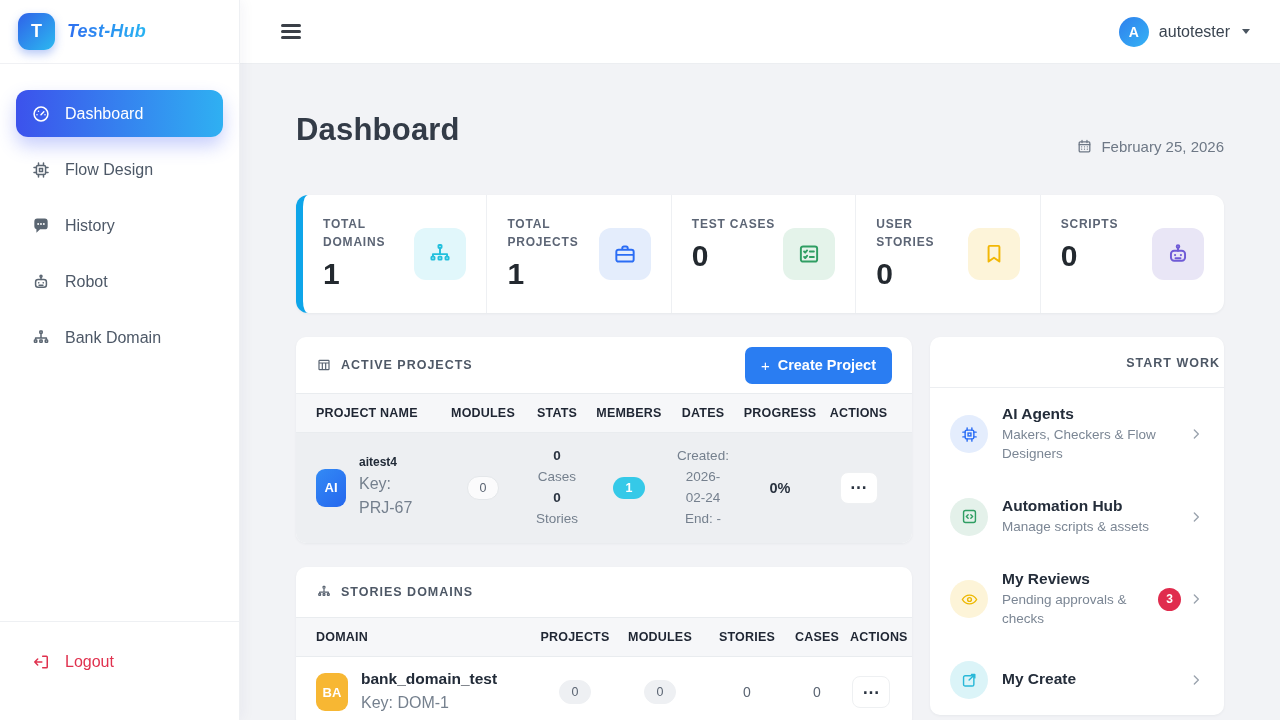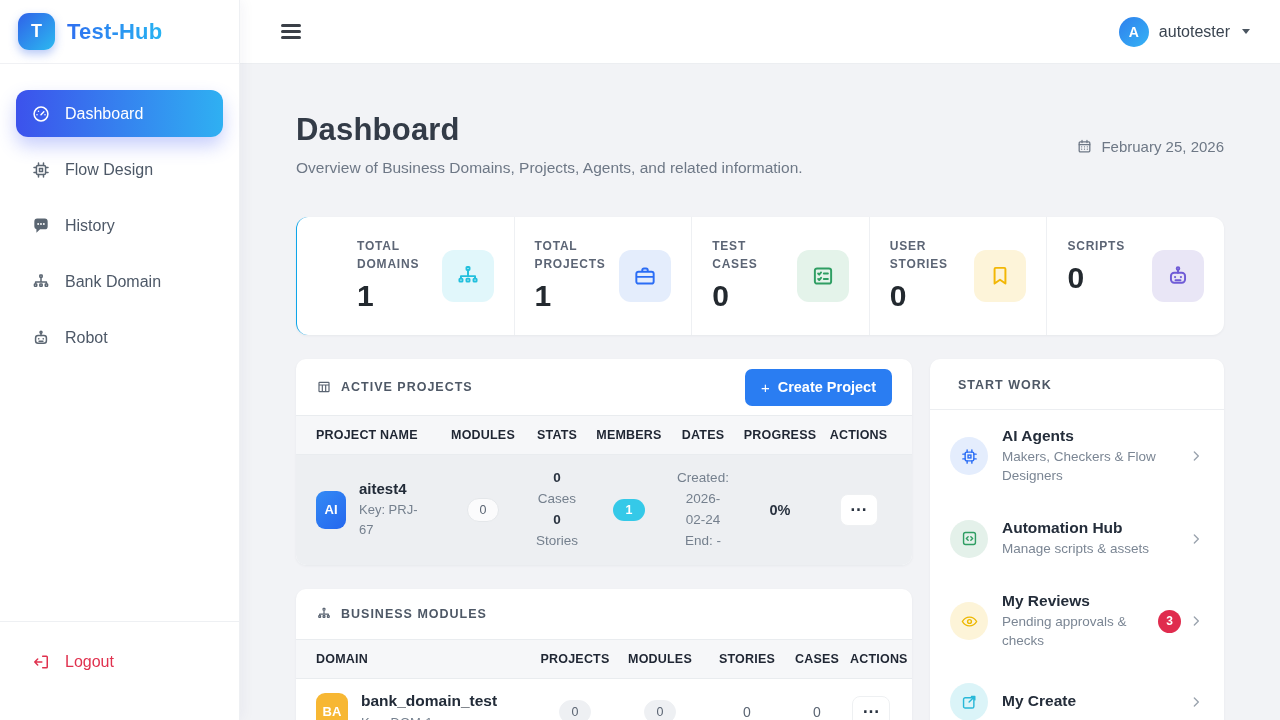--- a/index.html
+++ b/index.html
@@ -8,23 +8,23 @@
   .app { display:flex; width:1280px; height:720px; }
 
   
   .sidebar { width:240px; height:720px; background:#fff; border-right:1px solid #eef0f3;
     box-shadow:2px 0 14px rgba(30,40,90,.05); display:flex; flex-direction:column; z-index:5; }
   .logo-row { height:64px; display:flex; align-items:center; gap:12px; padding:0 18px;
     border-bottom:1px solid #f0f1f4; }
   .logo-badge { width:37px; height:37px; border-radius:11px; flex-shrink:0;
     background:linear-gradient(135deg,#2f62e9,#2cb9f0); color:#fff; font-weight:bold; font-size:18px;
     display:flex; align-items:center; justify-content:center; box-shadow:0 4px 10px rgba(47,98,233,.35); }
-  .wordmark { font-size:22px; font-weight:bold; letter-spacing:.2px;
+  .wordmark { font-size:18px; font-weight:bold; letter-spacing:.2px;
     background:linear-gradient(90deg,#2f6ff0,#27b3f2); -webkit-background-clip:text;
-    background-clip:text; -webkit-text-fill-color:transparent; color:transparent; }
+    background-clip:text; -webkit-text-fill-color:transparent; color:transparent;font-style:italic; }
   .nav { flex:1; padding:26px 16px 0; }
   .nav-item { height:47px; display:flex; align-items:center; gap:14px; padding:0 15px;
     border-radius:12px; margin-bottom:9px; color:#4d5867; font-size:16px; font-weight:500; cursor:pointer; }
   .nav-item .nicon { width:20px; height:20px; flex-shrink:0; color:#5b6672; display:flex; }
   .nav-item.active { background:linear-gradient(90deg,#3c52ec,#2fb0f2); color:#fff;
     box-shadow:0 9px 18px rgba(85,105,245,.32); }
   .nav-item.active .nicon { color:#fff; }
   .sidebar-bottom { border-top:1px solid #eef0f3; padding:18px 16px 36px; }
   .logout { display:flex; align-items:center; gap:14px; padding:0 15px; height:44px;
     color:#e0314e; font-size:16px; font-weight:500; cursor:pointer; }
@@ -45,22 +45,22 @@
 
   .content { flex:1; background:#f2f3f6; padding:48px 56px 0; overflow:hidden; }
 
   .page-head { display:flex; justify-content:space-between; align-items:flex-start; }
   .page-title { font-size:31px; font-weight:bold; color:#333b47; letter-spacing:.2px; }
   .page-sub { margin-top:11px; font-size:15.5px; color:#6e7886; }
   .date-chip { display:flex; align-items:center; gap:8px; color:#6e7886; font-size:15px; margin-top:26px; }
   .date-chip .nicon { width:17px; height:17px; display:flex; color:#6e7886; }
 
   
-  .stats-card { margin-top:40px; background:#fff; border-radius:12px; border-left:1px solid #0ea5e9;
-    box-shadow:0 1px 3px rgba(20,30,60,.05); display:flex; height:118px;padding-left:40px; }
+  .stats-card { margin-top:40px; background:#fff; border-radius:12px; border-left:7px solid #0ea5e9;
+    box-shadow:0 1px 3px rgba(20,30,60,.05); display:flex; height:118px; }
   .stat-cell { flex:1; padding:20px 20px; border-right:1px solid #eef0f3; display:flex;
     justify-content:space-between; gap:8px; }
   .stat-cell:last-child { border-right:none; }
   .stat-label { font-size:12px; font-weight:bold; color:#5c6575; letter-spacing:.8px;
     line-height:1.5; max-width:92px; }
   .stat-value { font-size:30px; font-weight:bold; color:#23292f; margin-top:6px; }
   .stat-iconbox { width:52px; height:52px; border-radius:12px; align-self:center; flex-shrink:0;
     display:flex; align-items:center; justify-content:center; }
   .stat-iconbox svg { width:26px; height:26px; }
   .ib-cyan { background:#e1f7fb; color:#22c0dd; }
@@ -94,37 +94,37 @@
   .trow { display:grid; padding:13px 20px; align-items:center; }
   .trow > div { text-align:center; }
   .trow > div:first-child { text-align:left; }
   .row-gray { background:#edeff2; }
 
   .proj-cell { display:flex; align-items:center; gap:13px; }
   .sq-avatar { width:30px; height:38px; border-radius:9px; color:#fff; font-size:13px; font-weight:bold;
     display:flex; align-items:center; justify-content:center; flex-shrink:0; }
   .av-blue { background:linear-gradient(135deg,#338af5,#2567ee); }
   .av-amber { background:#f7b733; width:32px; height:38px; }
-  .ent-name { font-size:15px; font-weight:bold; color:#222b38; margin-bottom:3px; }
-  .ent-key { font-size:13px; color:#75808e; line-height:1.5; max-width:60px; }
+  .ent-name { font-size:12px; font-weight:bold; color:#222b38; margin-bottom:3px; }
+  .ent-key { font-size:16px; color:#75808e; line-height:1.5; max-width:60px; }
   .ent-key-wide { max-width:160px; }
   .pill { display:inline-block; padding:4px 12px; border-radius:12px; font-size:12.5px; color:#5a6472;
     background:#fbfbfc; border:1px solid #e4e7ea; }
   .pill-flat { background:#eef0f3; border:1px solid #eef0f3; }
   .pill-cyan { background:#35c9e8; border:none; color:#fff; font-weight:bold; padding:4px 13px; }
   .stack { font-size:13.5px; color:#75808e; line-height:1.55; }
   .stack b { color:#2a3340; font-weight:bold; }
   .progress-val { font-size:14.5px; font-weight:bold; color:#2a3340; }
   .plain-num { font-size:14px; color:#5a6472; }
   .more-btn { width:38px; height:32px; background:#fff; border:1px solid #eef0f2; border-radius:8px;
     font-size:17px; font-weight:bold; color:#2a3340; cursor:pointer; line-height:1;
     display:inline-flex; align-items:center; justify-content:center; font-family:inherit; }
 
   
-  .sw-head { padding:16px 28px; border-bottom:1px solid #eceef1; }
+  .sw-head { padding:16px 4px; border-bottom:1px solid #eceef1;text-align:right; }
   .sw-item { display:flex; align-items:center; gap:14px; padding:17px 20px 16px; cursor:pointer; }
   .sw-circle { width:38px; height:38px; border-radius:50%; flex-shrink:0; display:flex;
     align-items:center; justify-content:center; }
   .sw-circle svg { width:19px; height:19px; }
   .swc-blue { background:#e4edfd; color:#2a6df5; }
   .swc-green { background:#e4f1ea; color:#2f9e63; }
   .swc-amber { background:#fdf4d8; color:#edb800; }
   .swc-cyan { background:#dbf4f8; color:#29b8d8; }
   .sw-text { flex:1; min-width:0; }
   .sw-title { font-size:15.5px; font-weight:bold; color:#242d3a; margin-bottom:3px; }
@@ -173,43 +173,43 @@
             <path d="M4 6.5A3.5 3.5 0 017.5 3h9A3.5 3.5 0 0120 6.5v6a3.5 3.5 0 01-3.5 3.5h-5.6L6.5 20v-4A3.5 3.5 0 014 12.5v-6z"></path>
             <circle cx="8.6" cy="9.5" r="1.15" fill="#fff"></circle>
               <circle cx="12" cy="9.5" r="1.15" fill="#fff"></circle>
             <circle cx="15.4" cy="9.5" r="1.15" fill="#fff"></circle>
             </svg>
         </span>
         <span>History</span>
       </div>
       <div class="nav-item">
         <span class="nicon">
-          <svg viewBox="0 0 24 24" fill="none" stroke="currentColor" stroke-width="1.8" stroke-linejoin="round">
-            <rect x="10.6" y="3.6" width="2.8" height="2.8" rx=".6"></rect>
-            <path d="M12 6.6v3M5.5 14.2v-2.1h13v2.1M12 9.6v2.5"></path>
-            <rect x="4.1" y="14.4" width="2.8" height="2.8" rx=".6"></rect>
-            <rect x="10.6" y="14.4" width="2.8" height="2.8" rx=".6"></rect>
-            <rect x="17.1" y="14.4" width="2.8" height="2.8" rx=".6"></rect>
-            </svg>
-        </span>
-        <span>Bank Domain</span>
-      </div>
-      <div class="nav-item">
-        <span class="nicon">
           <svg viewBox="0 0 24 24" fill="none" stroke="currentColor" stroke-width="1.8" stroke-linecap="round">
             <rect x="5.5" y="9" width="13" height="9.3" rx="3"></rect>
               <path d="M12 9V6.4"></path>
               <circle cx="12" cy="5" r="1.2"></circle>
             <circle cx="9.3" cy="13" r="1" fill="currentColor" stroke="none"></circle>
             <circle cx="14.7" cy="13" r="1" fill="currentColor" stroke="none"></circle>
               <path d="M9.7 16h4.6"></path>
             </svg>
         </span>
         <span>Robot</span>
       </div>
+      <div class="nav-item">
+        <span class="nicon">
+          <svg viewBox="0 0 24 24" fill="none" stroke="currentColor" stroke-width="1.8" stroke-linejoin="round">
+            <rect x="10.6" y="3.6" width="2.8" height="2.8" rx=".6"></rect>
+            <path d="M12 6.6v3M5.5 14.2v-2.1h13v2.1M12 9.6v2.5"></path>
+            <rect x="4.1" y="14.4" width="2.8" height="2.8" rx=".6"></rect>
+            <rect x="10.6" y="14.4" width="2.8" height="2.8" rx=".6"></rect>
+            <rect x="17.1" y="14.4" width="2.8" height="2.8" rx=".6"></rect>
+            </svg>
+        </span>
+        <span>Bank Domain</span>
+      </div>
     </nav>
 
     <div class="sidebar-bottom">
       <div class="logout">
         <span class="nicon">
           <svg viewBox="0 0 24 24" fill="none" stroke="currentColor" stroke-width="1.8" stroke-linecap="round" stroke-linejoin="round">
             <path d="M14 5h4.5a1 1 0 011 1v12a1 1 0 01-1 1H14"></path>
             <path d="M4.5 12H13M8 8.5L4.5 12 8 15.5"></path>
             </svg>
         </span>
@@ -231,21 +231,20 @@
         <span class="user-name">autotester</span>
         <span class="caret"></span>
       </div>
     </header>
 
     <div class="content">
 
       <div class="page-head">
         <div>
           <div class="page-title">Dashboard</div>
-          <div class="page-sub">Overview of Business Domains, Projects, Agents, and related information.</div>
         </div>
         <div class="date-chip">
           <span class="nicon">
             <svg viewBox="0 0 24 24" fill="none" stroke="currentColor" stroke-width="1.8" stroke-linecap="round">
               <rect x="4.5" y="5.5" width="15" height="14" rx="1.5"></rect>
                 <path d="M4.5 9.5h15M8.5 3.5v3M15.5 3.5v3"></path>
               <path d="M8 12.5h.01M12 12.5h.01M16 12.5h.01M8 15.8h.01M12 15.8h.01M16 15.8h.01"></path>
               </svg>
           </span>
           <span>February 25, 2026</span>
@@ -382,21 +381,21 @@
               <div class="ph-left">
                 <span class="nicon">
                   <svg viewBox="0 0 24 24" fill="none" stroke="currentColor" stroke-width="1.8" stroke-linejoin="round">
                     <rect x="10.6" y="3.6" width="2.8" height="2.8" rx=".6"></rect>
                     <path d="M12 6.6v3M5.5 14.2v-2.1h13v2.1M12 9.6v2.5"></path>
                     <rect x="4.1" y="14.4" width="2.8" height="2.8" rx=".6"></rect>
                     <rect x="10.6" y="14.4" width="2.8" height="2.8" rx=".6"></rect>
                     <rect x="17.1" y="14.4" width="2.8" height="2.8" rx=".6"></rect>
                     </svg>
                 </span>
-                <span class="ph-title">BUSINESS MODULES</span>
+                <span class="ph-title">STORIES DOMAINS</span>
               </div>
             </div>
             <div class="thead bd-grid">
               <div>DOMAIN</div>
               <div>PROJECTS</div>
               <div>MODULES</div>
               <div>STORIES</div>
               <div>CASES</div>
               <div>ACTIONS</div>
             </div>

